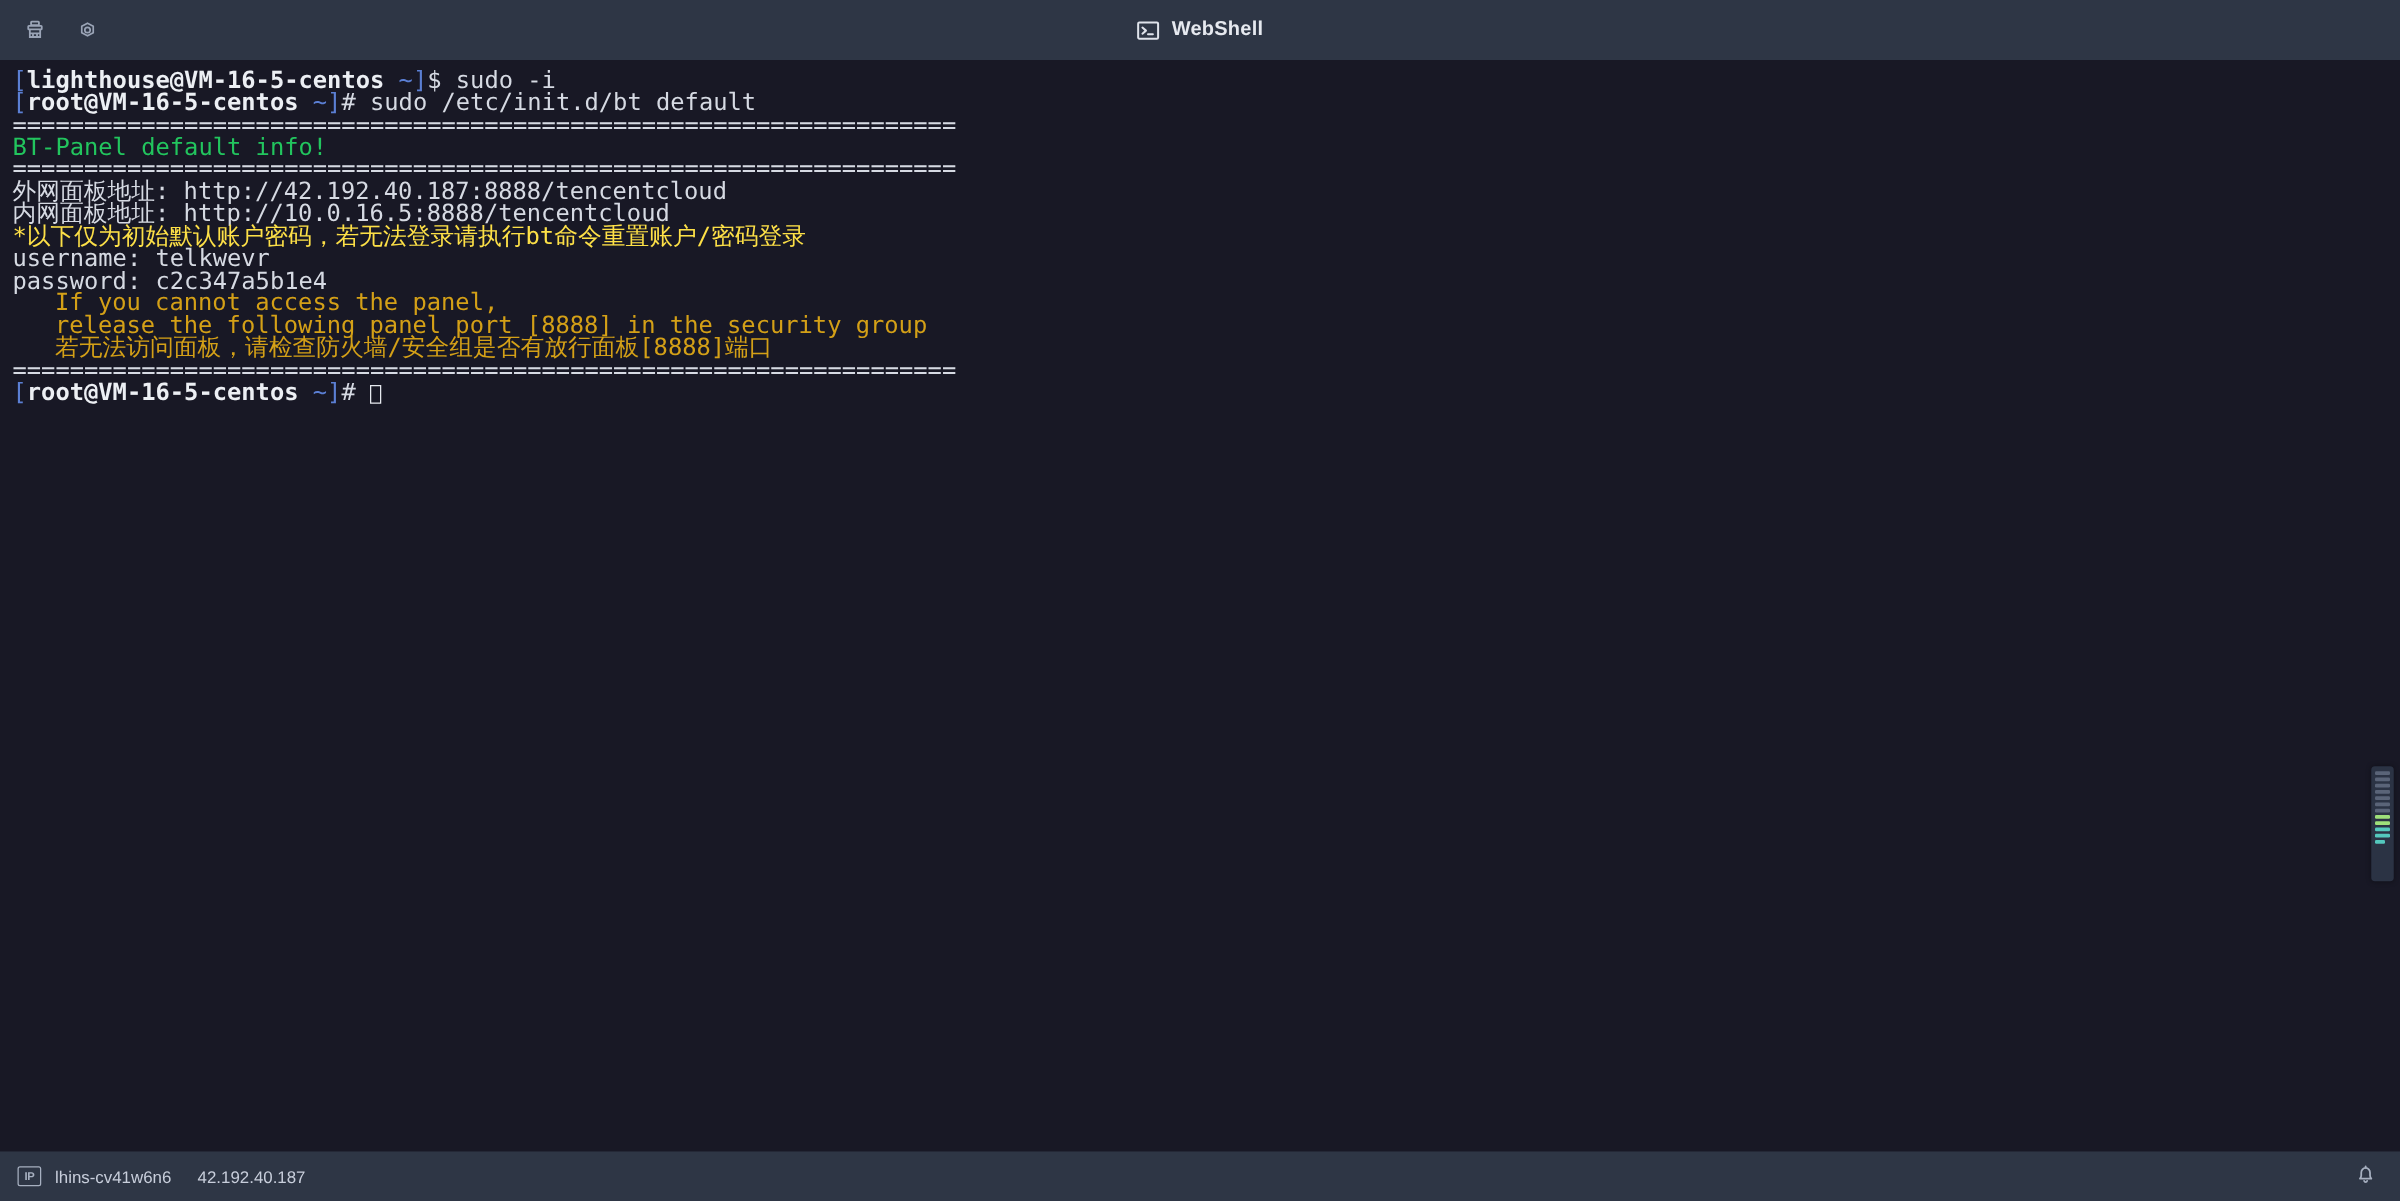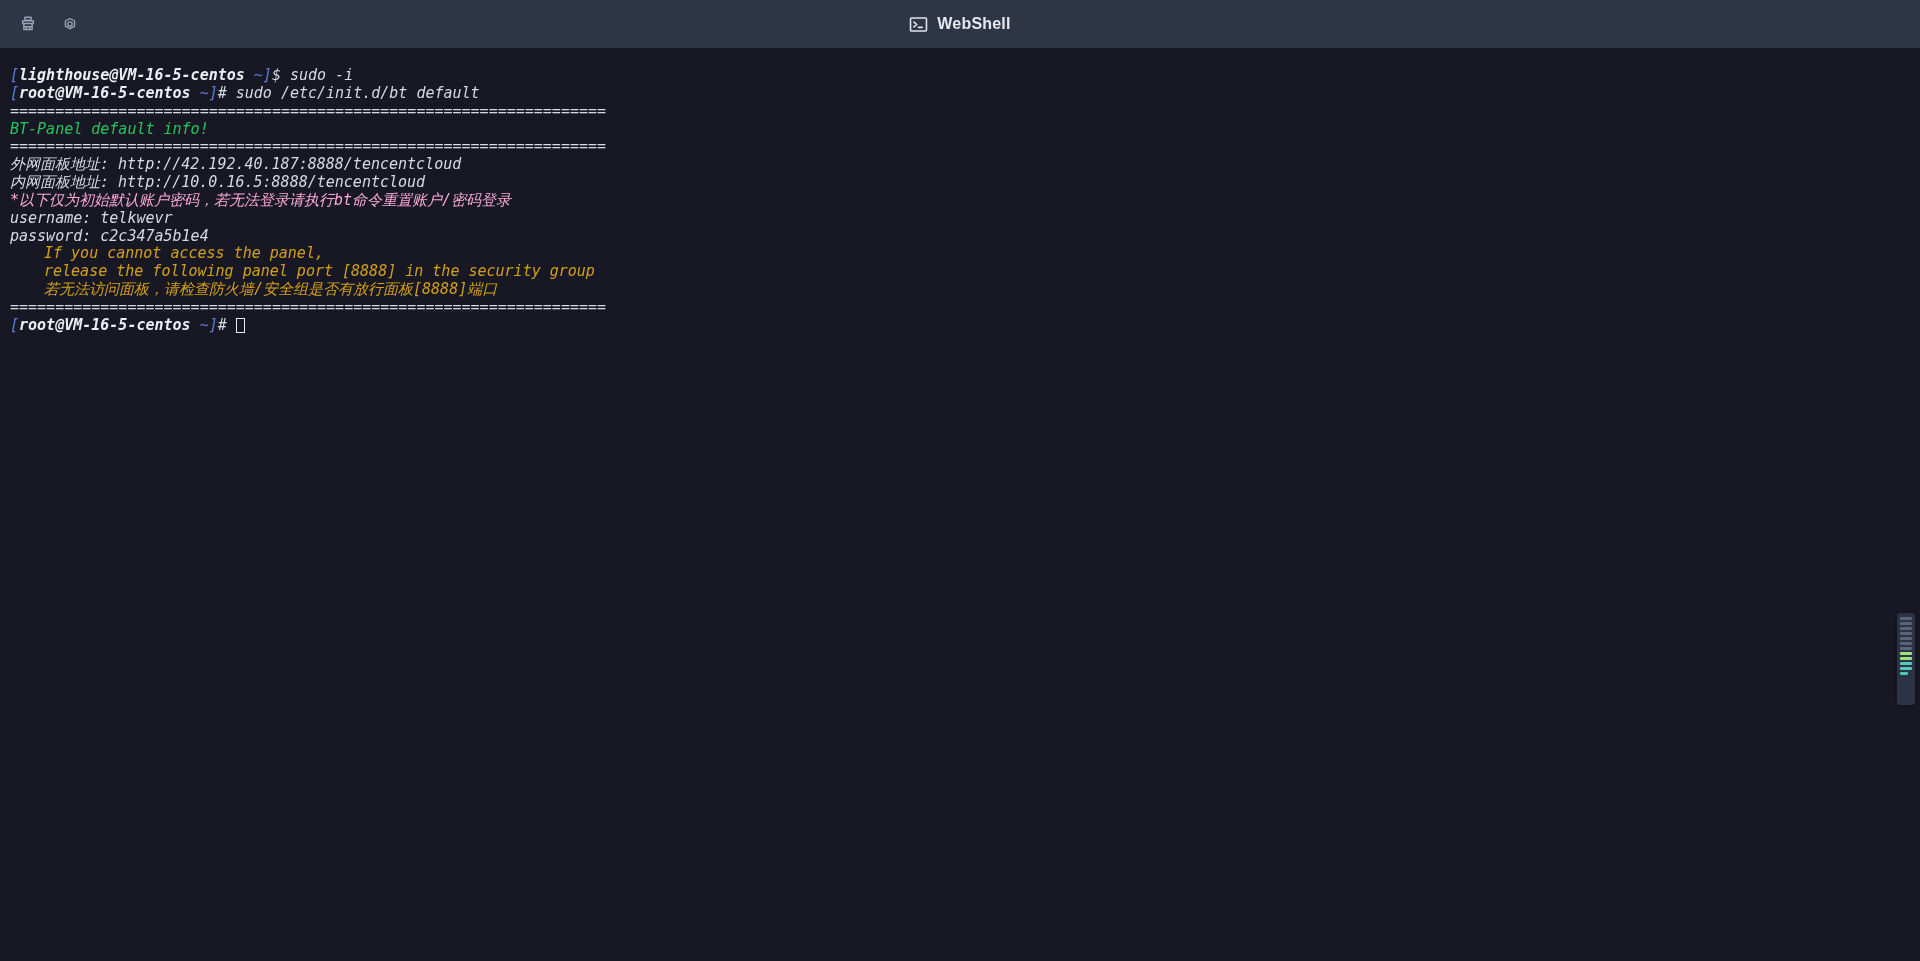--- a/index.html
+++ b/index.html
@@ -39,35 +39,34 @@
     font-weight:600;
     letter-spacing:.2px;
   }
 
   
   .term-wrap {
     flex:1 1 auto; position:relative;
     background:#181825; overflow:hidden;
   }
   .term {
-    padding:19px 0 0 10px;
+    padding:8px 0 0 10px;
     font-family:"DejaVu Sans Mono", monospace;
-    font-size:15px;
+    font-size:19px;
     line-height:17.85px;
     white-space:pre;
     letter-spacing:0px;
-    font-style:italic;
   }
   .term .ln { height:17.85px; white-space:pre; }
 
   
   .c-white   { color:#d6dae3; }
   .c-bwhite  { color:#eceff4; font-weight:bold; }
   .c-green   { color:#22c55e; }
-  .c-yellow  { color:#f9a8d4; }
+  .c-yellow  { color:#fde047; }
   .c-oyellow { color:#d4a017;margin-left:34px; }
   .c-blue    { color:#5b7fd4; }
   .c-sep     { color:#d6dae3; }
 
   .cursor {
     display:inline-block;
     width:9.3px; height:15px;
     border:1.4px solid #e6e9ef;
     vertical-align:-3px;
     background:transparent;
@@ -166,14 +165,30 @@
         <div class="mm-line" style="background: rgb(90, 100, 120); width: 100%;"></div>
         <div class="mm-line" style="background: rgb(90, 100, 120); width: 100%;"></div>
         <div class="mm-line" style="background: rgb(158, 224, 122); width: 100%;"></div>
         <div class="mm-line" style="background: rgb(158, 224, 122); width: 100%;"></div>
         <div class="mm-line" style="background: rgb(84, 200, 189); width: 100%;"></div>
         <div class="mm-line" style="background: rgb(84, 200, 189); width: 100%;"></div>
         <div class="mm-line" style="background: rgb(84, 200, 189); width: 70%;"></div>
       </div>
   </div>
 
+  <div class="status">
+    <div class="status-left">
+      <span class="ip-badge">IP</span>
+      <span class="status-txt">lhins-cv41w6n6</span>
+      <span class="status-txt status-ip">42.192.40.187</span>
+    </div>
+    <div class="bell">
+      <span>
+        <svg width="19" height="19" viewBox="0 0 20 20" fill="none" stroke="#a7b0c0" stroke-width="1.5">
+          <path d="M5.2 13.6 L14.8 13.6 C14 12.8 13.7 12.2 13.7 11 L13.7 8.6 C13.7 6.3 12.1 4.6 10 4.6 C7.9 4.6 6.3 6.3 6.3 8.6 L6.3 11 C6.3 12.2 6 12.8 5.2 13.6 Z" stroke-linejoin="round"></path>
+          <path d="M8.7 15.4 C8.9 16.1 9.4 16.5 10 16.5 C10.6 16.5 11.1 16.1 11.3 15.4" stroke-linecap="round"></path>
+          <path d="M10 3.3 L10 4.5" stroke-linecap="round"></path>
+        </svg>
+      </span>
+    </div>
+  </div>
 
 </div>
 
 </body></html>

